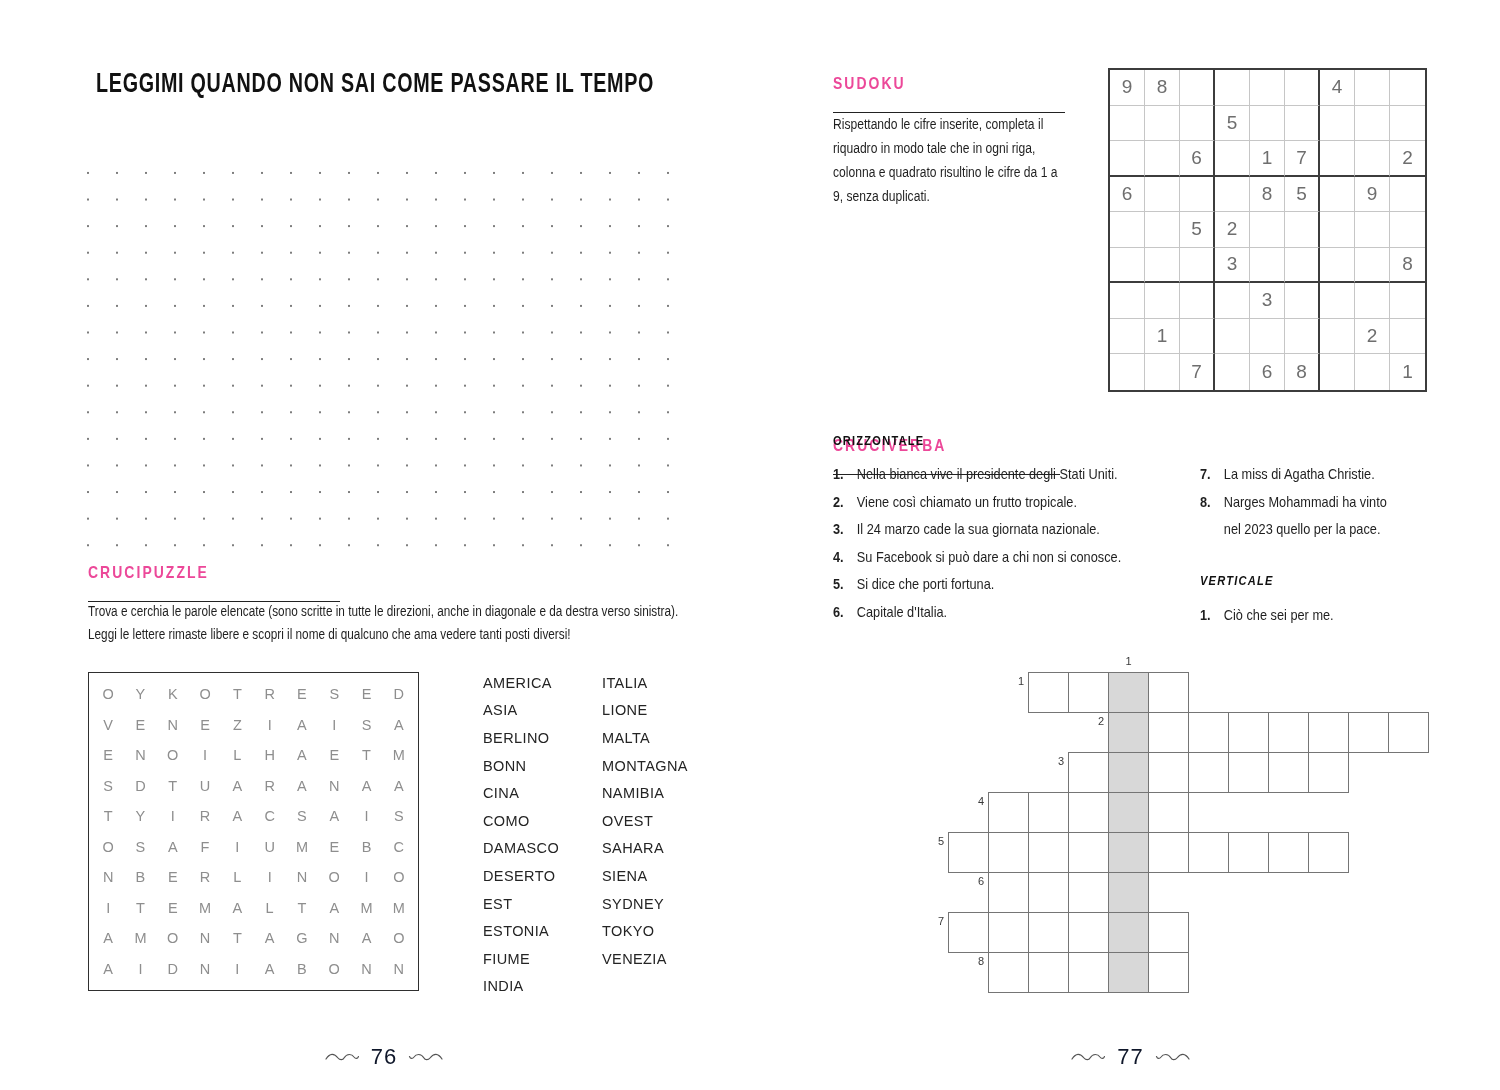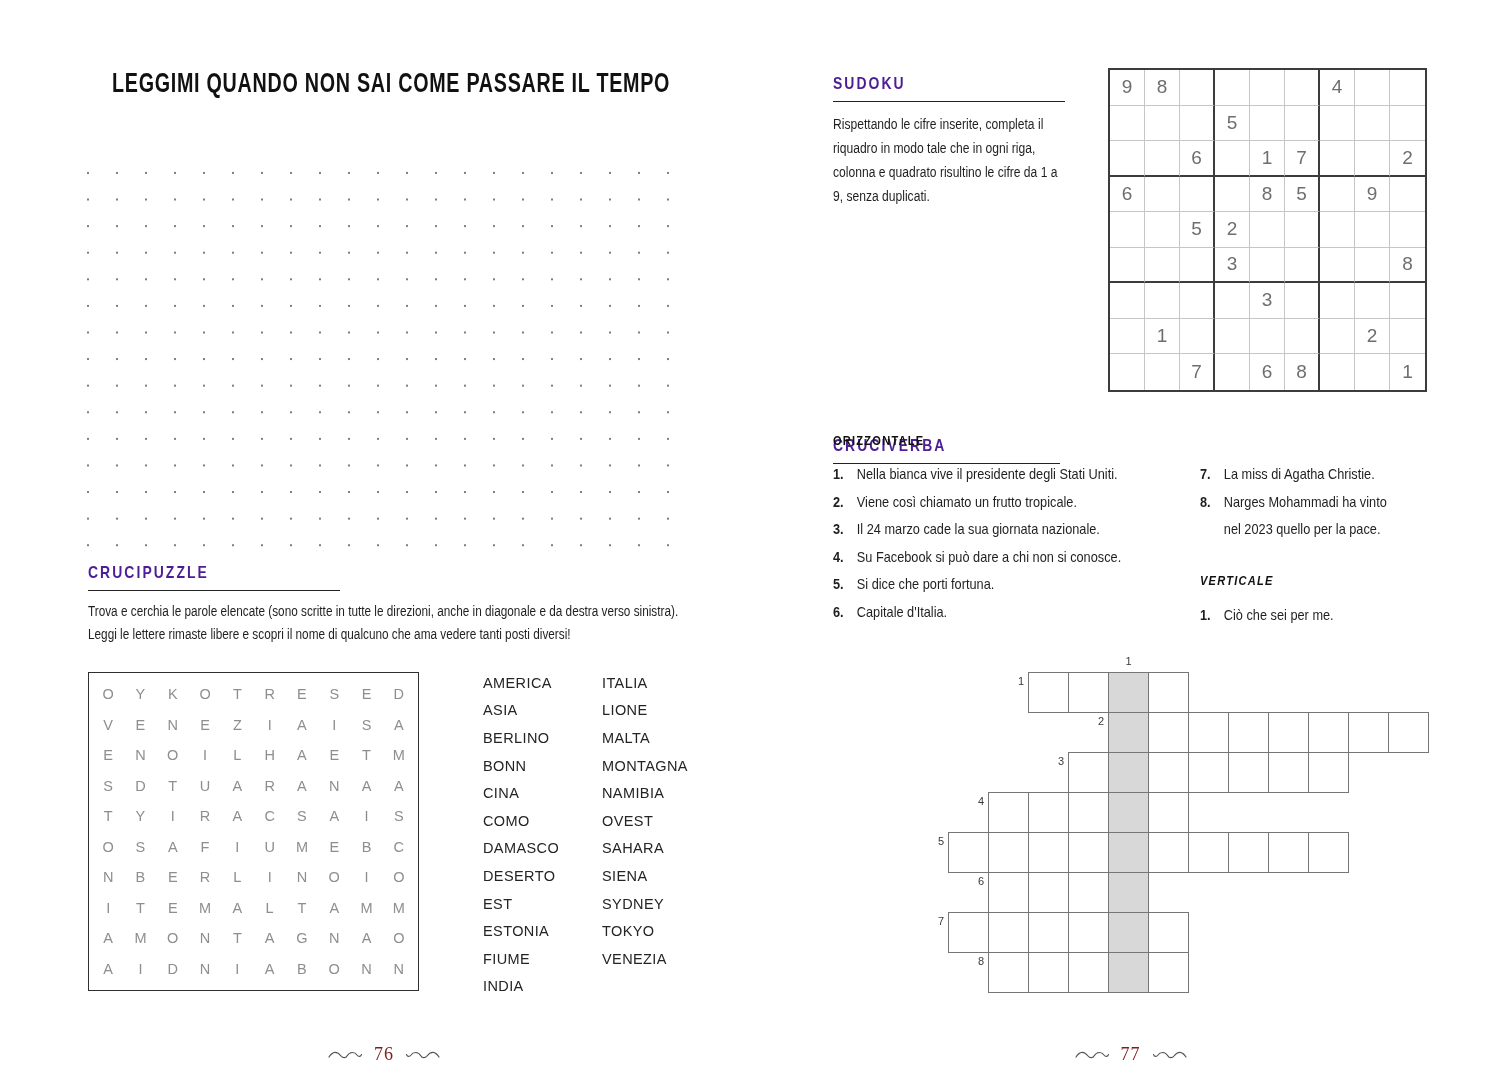--- a/index.html
+++ b/index.html
@@ -4,31 +4,31 @@
 <style>
   * { margin:0; padding:0; box-sizing:border-box; }
   html,body { background:#ffffff; }
   body { width:1500px; height:1090px; font-family:"Liberation Sans", sans-serif; color:#1a1a1a; }
   .spread { position:relative; width:1500px; height:1090px; background:#fff; overflow:hidden; }
   .page { position:absolute; top:0; height:1090px; width:750px; }
   .page-left { left:0; }
   .page-right { left:750px; }
 
   
-  .book-title { position:absolute; left:112px; top:68px; font-size:27px; font-weight:700; white-space:nowrap; color:#111; }
+  .book-title { position:absolute; left:96px; top:68px; font-size:27px; font-weight:700; white-space:nowrap; color:#111; }
   .cond-title { display:inline-block; transform:scaleX(0.73); transform-origin:0 50%; letter-spacing:1px; }
 
   
   .dot-grid { position:absolute; left:84px; top:168px; width:592px; height:382px;
     background-image:radial-gradient(circle 1.3px at 4px 5px, #7d7d7d 98%, rgba(0,0,0,0) 100%);
     background-size:29px 26.6px; }
 
   
-  .section-heading { position:absolute; font-size:17px; font-weight:700; color:#4c1d95;
-    border-bottom:1.5px solid #222; padding-bottom:7px; }
+  .section-heading { position:absolute; font-size:17px; font-weight:700; color:#ec4899;
+    border-bottom:1.5px solid #222; padding-bottom:18px; }
   .head-txt { display:inline-block; transform:scaleX(0.82); transform-origin:0 50%; letter-spacing:2.5px; white-space:nowrap; }
   .sub-heading { position:absolute; font-size:13.5px; font-weight:700; color:#111; }
   .sub-heading .head-txt { letter-spacing:1.5px; }
 
   .cp-heading { left:88px; top:563px; width:252px; }
   .su-heading { left:83px; top:74px; width:232px; }
   .cv-heading { left:83px; top:396px; width:227px;margin-top:40px; }
   .oriz-heading { left:83px; top:433px; }
   .vert-heading { left:450px; top:573px;font-style:italic; }
 
@@ -74,21 +74,21 @@
   .crossword { position:absolute; left:198px; top:672px; width:482px; height:322px; }
   .cw-cell { position:absolute; width:41px; height:41px; border:1px solid #757575; background:#fff; }
   .cw-cell.shaded { background:#d8d8d8; }
   .cw-label { position:absolute; font-size:11px; color:#3a3a3a; width:13px; text-align:right; }
   .cw-vlabel { position:absolute; top:-17px; width:41px; text-align:center; font-size:11px; color:#3a3a3a; }
 
   
   .footer { position:absolute; top:1044px; display:flex; align-items:center; justify-content:center; gap:11px; }
   .footer-left { left:88px; width:592px; }
   .footer-right { left:83px; width:595px;text-align:center; }
-  .page-num { font-size:18px; color:#7f1d1d; letter-spacing:1px;font-family:Liberation Serif, serif; }
+  .page-num { font-size:22px; color:#0f172a; letter-spacing:1px; }
   .flourish { display:inline-flex; align-items:center; }
   .flourish.mirror { transform:scaleX(-1); }
 </style>
 </head>
 <body>
 
 <div class="spread">
 
   <div class="page page-left">
     <h1 class="book-title">

